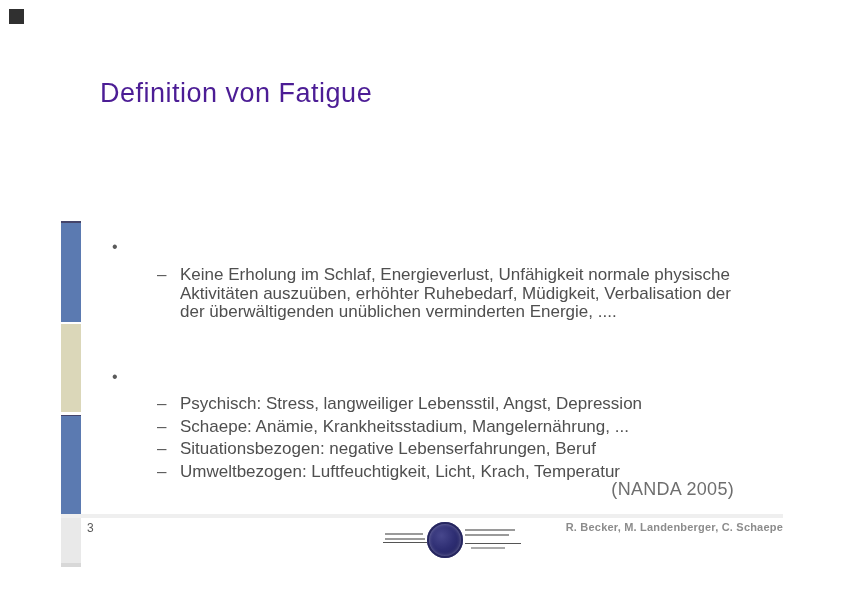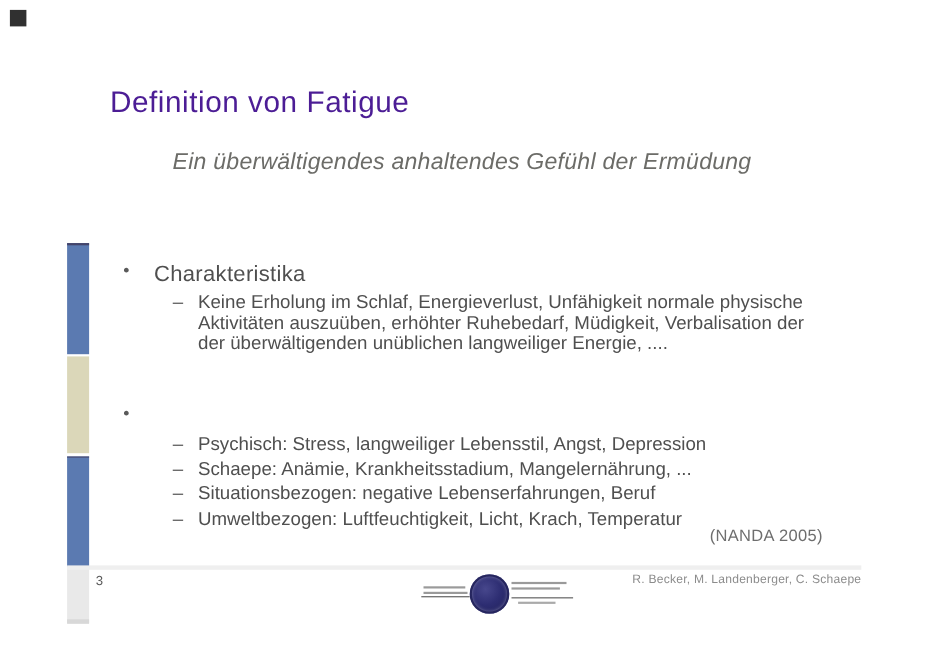--- a/index.html
+++ b/index.html
@@ -55,30 +55,30 @@
   .sub-items-2 { top: 394px; }
   .sub-item {
     display: flex;
     font-size: 17px; color: #4f4f4f; line-height: 18.5px;
   }
   .sub-items-2 .sub-item { line-height: 19px; margin-bottom: 3.5px; }
   .sub-item .dash { width: 23px; flex: 0 0 23px; color: #5a5a5a; }
   .sub-item .txt { width: 565px; }
 
   .citation {
-    top: 479px; right: 94px;
-    font-size: 15px; color: #6e6e6e; letter-spacing: 0.3px;
+    top: 479px; right: 108px;
+    font-size: 18px; color: #6e6e6e; letter-spacing: 0.3px;
   }
 
   
   .footer-divider { left: 61px; top: 514px; width: 722px; height: 4px; background: #efefef; }
   .page-number { left: 87px; top: 521px; font-size: 12px; color: #5a5a5a; }
   .authors {
     top: 521px; right: 59px;
-    font-size: 11px; color: #8c8c8c; letter-spacing: 0.2px;
+    font-size: 11px; color: #8c8c8c; letter-spacing: 0.2px; font-weight: bold;
   }
 
   
   .logo { left: 383px; top: 520px; width: 150px; height: 42px; }
   .seal {
     position: absolute; left: 44px; top: 2px;
     width: 36px; height: 36px; border-radius: 50%;
     background: radial-gradient(circle at 40% 38%, #47478c 0%, #2d2d72 45%, #1f1f55 100%);
     box-shadow: inset 0 0 0 2px #26265f, inset 0 0 5px #e0e0f0;
   }
@@ -97,31 +97,29 @@
 <div class="abs corner-square"></div>
 
 <div class="abs bar bar-blue-1"></div>
 <div class="abs bar bar-beige"></div>
 <div class="abs bar bar-blue-2"></div>
 <div class="abs bar bar-gray"></div>
 
 <div class="abs slide-title">Definition von Fatigue</div>
 
 <div class="abs subtitle">
-  <div>Ein überwältigendes anhaltendes Gefühl der Ermüdung</div>
 </div>
 
 <div class="abs bullet-heading heading-1">
   <span class="marker">•</span>
-  <span>Charakteristika</span>
 </div>
 <div class="abs sub-items sub-items-1">
   <div class="sub-item">
     <span class="dash">–</span>
-    <span class="txt">Keine Erholung im Schlaf, Energieverlust, Unfähigkeit normale physische Aktivitäten auszuüben, erhöhter Ruhebedarf, Müdigkeit, Verbalisation der der überwältigenden unüblichen langweiliger Energie, ....</span>
+    <span class="txt">Keine Erholung im Schlaf, Energieverlust, Unfähigkeit normale physische Aktivitäten auszuüben, erhöhter Ruhebedarf, Müdigkeit, Verbalisation der der überwältigenden unüblichen verminderten Energie, ....</span>
   </div>
 </div>
 
 <div class="abs bullet-heading heading-2">
   <span class="marker">•</span>
 </div>
 <div class="abs sub-items sub-items-2">
   <div class="sub-item">
     <span class="dash">–</span>
     <span class="txt">Psychisch: Stress, langweiliger Lebensstil, Angst, Depression</span>

